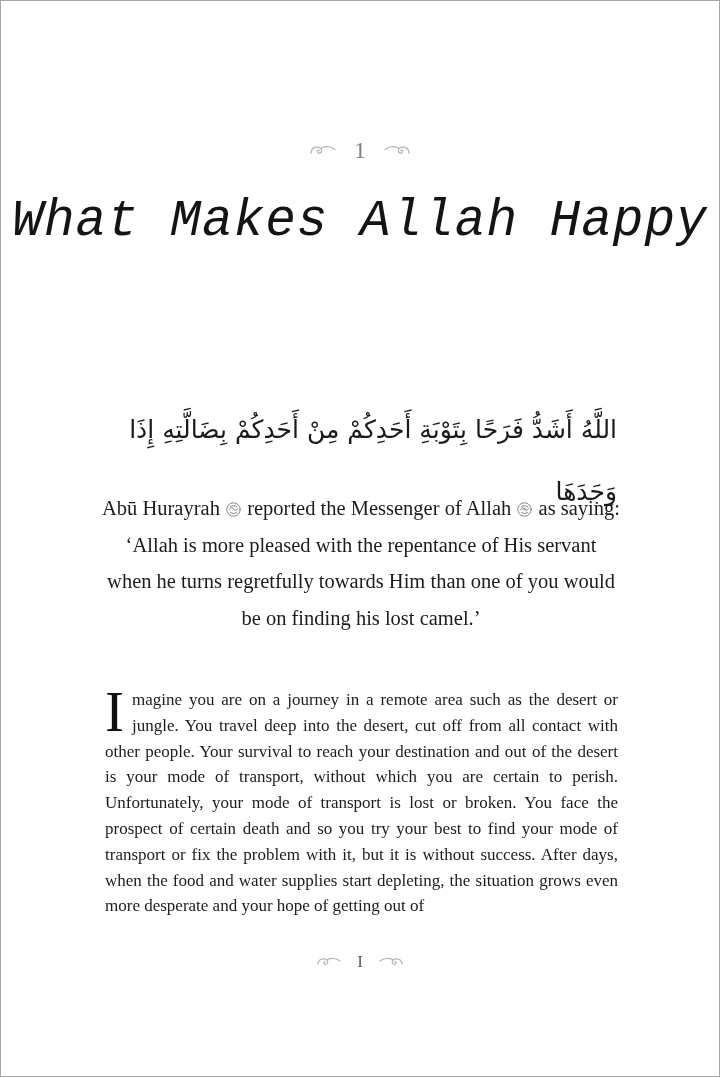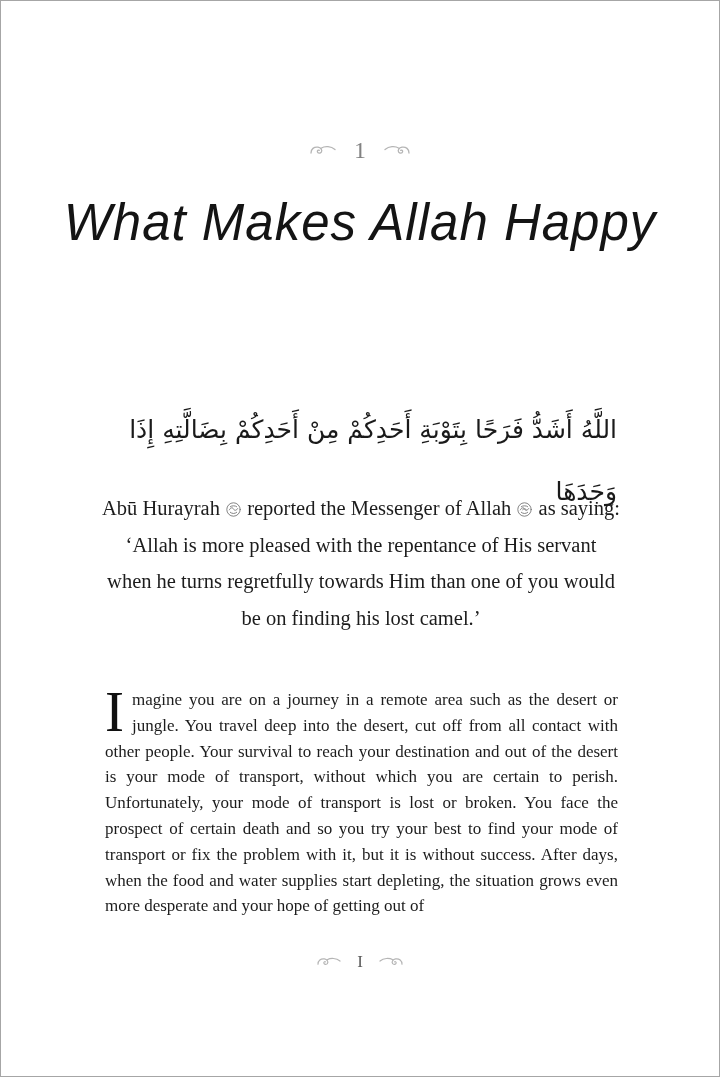--- a/index.html
+++ b/index.html
@@ -36,21 +36,21 @@
   .flourish svg { display: block; }
 
   
   .title {
     position: absolute;
     top: 192px;
     left: 0;
     width: 100%;
     margin: 0;
     text-align: center;
-    font-family: Liberation Sans, sans-serif;
+    font-family: Liberation Mono, monospace;
     font-style: italic;
     font-weight: normal;
     font-size: 51px;
     letter-spacing: 1px;
     color: #141414;
   }
 
   
   .arabic {
     position: absolute;

